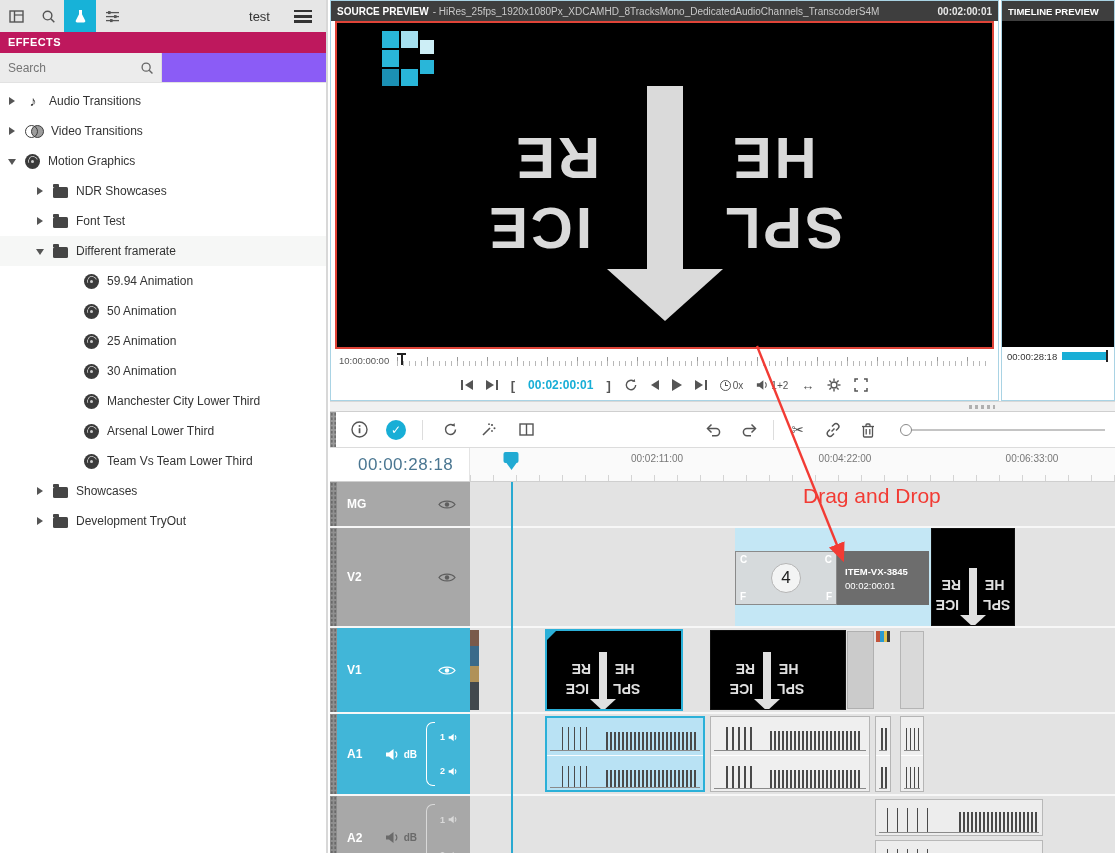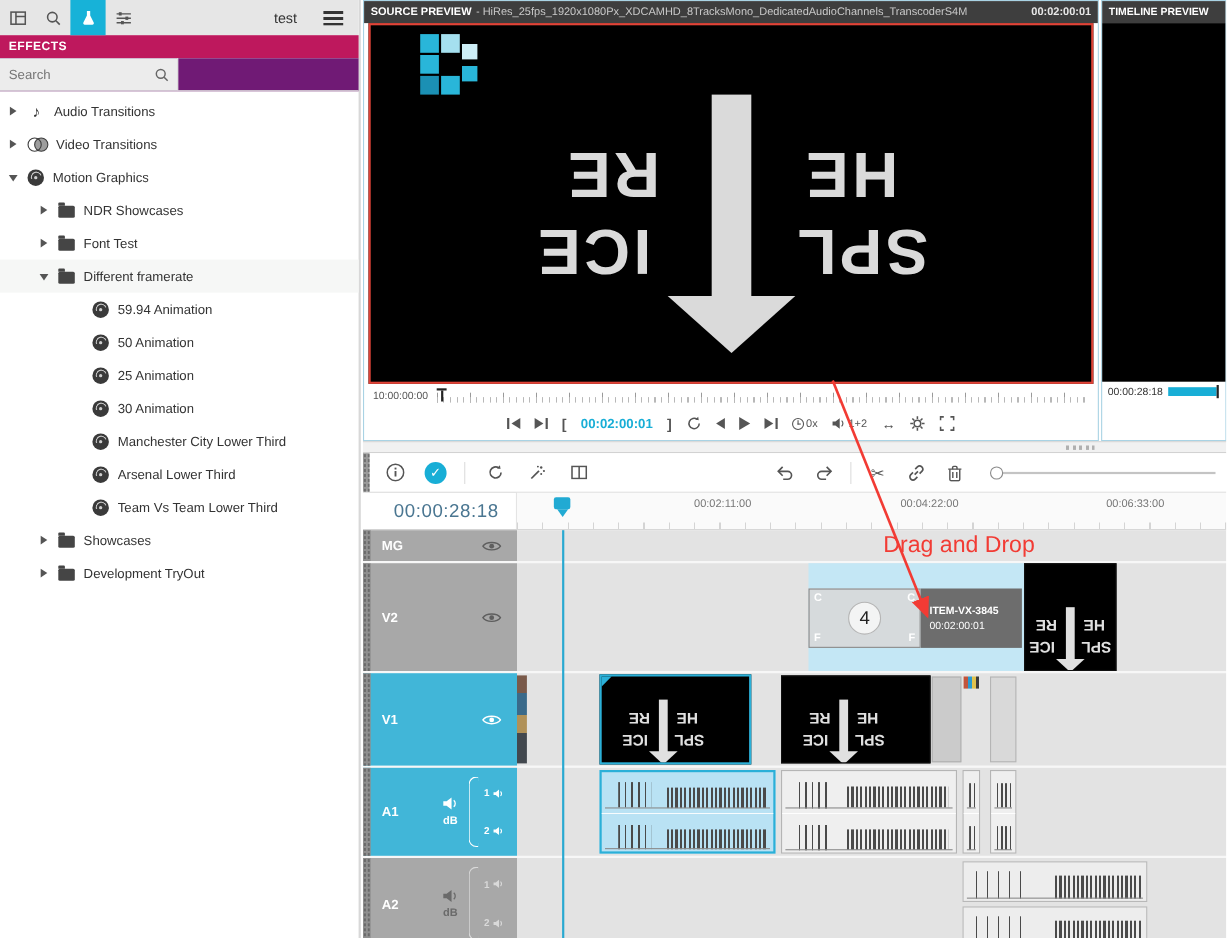--- a/index.html
+++ b/index.html
@@ -9,21 +9,21 @@
 
 
 .sidebar{position:absolute;left:0;top:0;width:328px;height:853px;background:#fff;border-right:2px solid #d8d8d8}
 .sb-toolbar{height:32px;background:#e6e6e6;display:flex;align-items:stretch}
 .tool-btn{width:32px;border:0;background:transparent;display:flex;align-items:center;justify-content:center}
 .tool-btn.active{background:#17b2d8}
 .sb-title{margin-left:auto;align-self:center;font-size:13px;color:#333;padding-right:20px}
 .burger-btn{width:26px;align-self:center;margin-right:10px;border:0;background:none;display:flex;align-items:center;justify-content:center}
 .burger{width:18px;height:13px;background:linear-gradient(#333 0 2.5px,transparent 2.5px 5.5px,#333 5.5px 8px,transparent 8px 10.5px,#333 10.5px 13px)}
 .effects-bar{height:21px;background:#be185d;color:#fff;font-size:11px;font-weight:bold;line-height:21px;padding-left:8px;letter-spacing:.4px}
-.search-row{height:30px;background:#701a75;border-bottom:1px solid #e2e2e2;display:flex;align-items:center}
+.search-row{height:30px;background:#8b5cf6;border-bottom:1px solid #e2e2e2;display:flex;align-items:center}
 .search-box{width:162px;height:100%;display:flex;align-items:center;background:#ececec;border-right:1px solid #dcdcdc}
 input.search{flex:1;min-width:0;border:0;background:transparent;font-size:12px;color:#444;padding-left:8px;outline:none;font-family:inherit}
 .search-box svg{margin-right:7px;flex:0 0 auto}
 .tree{padding-top:3px}
 .ti{height:30px;display:flex;align-items:center;gap:8px;font-size:12px;color:#333;white-space:nowrap}
 .lv0{padding-left:8px}.lv1{padding-left:36px}.lv2{padding-left:84px}
 .ti.hl{background:#edf2ee}
 .ti.hl2{background:#f6f7f6}
 .chev{width:9px;height:10px;flex:0 0 auto;position:relative}
 .chev.r::before{content:"";position:absolute;left:1px;top:1px;border-top:4.5px solid transparent;border-bottom:4.5px solid transparent;border-left:6px solid #555}
@@ -99,29 +99,29 @@
 .slider .knob{position:absolute;left:0;top:1px;width:12px;height:12px;border-radius:50%;border:1.5px solid #8a8a8a;background:#fff}
 .tl-ruler{height:34px;display:flex;border-bottom:1px solid #cfcfcf}
 .tc-display{width:140px;display:flex;align-items:center;padding-left:28px;font-size:17px;color:#4a7691;border-right:1px solid #e4e4e4;letter-spacing:.5px}
 .ruler-strip{flex:1;position:relative;background:#fafafa;font-size:10px;color:#777;background-image:repeating-linear-gradient(90deg,#d4d4d4 0 1px,transparent 1px 23px);background-size:100% 6px;background-position:left bottom;background-repeat:no-repeat}
 .rlabel{position:absolute;top:5px;transform:translateX(-50%)}
 .ph-marker{position:absolute;left:41px;top:4px;transform:translateX(-50%);width:15px;height:19px}
 .ph-marker::before{content:"";position:absolute;left:0;top:0;width:15px;height:11px;background:#21aad3;border-radius:2px}
 .ph-marker::after{content:"";position:absolute;left:2.5px;top:11px;border-left:5px solid transparent;border-right:5px solid transparent;border-top:7px solid #21aad3}
 .tracks{position:relative;height:371px}
 .trk{display:flex;border-bottom:2px solid #f7f7f7}
-.trk-mg{height:30px}.trk-v2{height:100px}.trk-v1{height:86px}.trk-a1{height:82px}.trk-a2{height:85px}
+.trk-mg{height:46px}.trk-v2{height:100px}.trk-v1{height:86px}.trk-a1{height:82px}.trk-a2{height:85px}
 .thead{width:140px;position:relative;display:flex;align-items:center;flex:0 0 auto}
 .thead.gray{background:#a8a8a8;color:#fff}
 .thead.cyan{background:#41b6d8;color:#fff}
 .grip{position:absolute;left:0;top:0;bottom:0;width:7px;background-color:#8f8f8f;background-image:radial-gradient(#696969 1px,transparent 1.3px);background-size:3.5px 4.5px}
 .tname{margin-left:17px;font-size:12px;font-weight:bold}
 .teye{margin-left:auto;margin-right:14px;background:none;border:0;padding:0;display:flex}
 .thead.gray .teye{color:#5e5e5e}.thead.cyan .teye{color:#fff}
-.acol{margin-left:auto;margin-right:8px;display:flex;flex-direction:column;align-items:center;gap:4px;font-size:10px;font-weight:bold}
+.acol{margin-left:auto;margin-right:8px;display:flex;flex-direction:row;align-items:center;gap:4px;font-size:10px;font-weight:bold}
 .thead.gray .acol{color:#6a6a6a}
 .chcol{width:40px;height:calc(100% - 12px);margin-right:5px;position:relative;display:flex;flex-direction:column;justify-content:space-around;align-items:center;font-size:9px;padding-left:8px}
 .chcol::before{content:"";position:absolute;left:1px;top:2px;bottom:2px;width:8px;border:1.6px solid currentColor;border-right:none;border-radius:7px 0 0 7px}
 .thead.gray .chcol{color:#d9d9d9}
 .ch{display:flex;align-items:center;gap:3px;font-weight:bold}
 .tlane{flex:1;position:relative;background:#e3e3e3}
 .ph-line{position:absolute;left:181px;top:0;bottom:0;width:2px;background:#29a9d1;z-index:6;pointer-events:none}
 
 .v2-blue{position:absolute;left:265px;width:196px;top:0;bottom:0;background:#c4e7f5}
 .v2-thumb{position:absolute;left:461px;width:84px;top:0;bottom:0;background:#000;border:1px solid #111}

